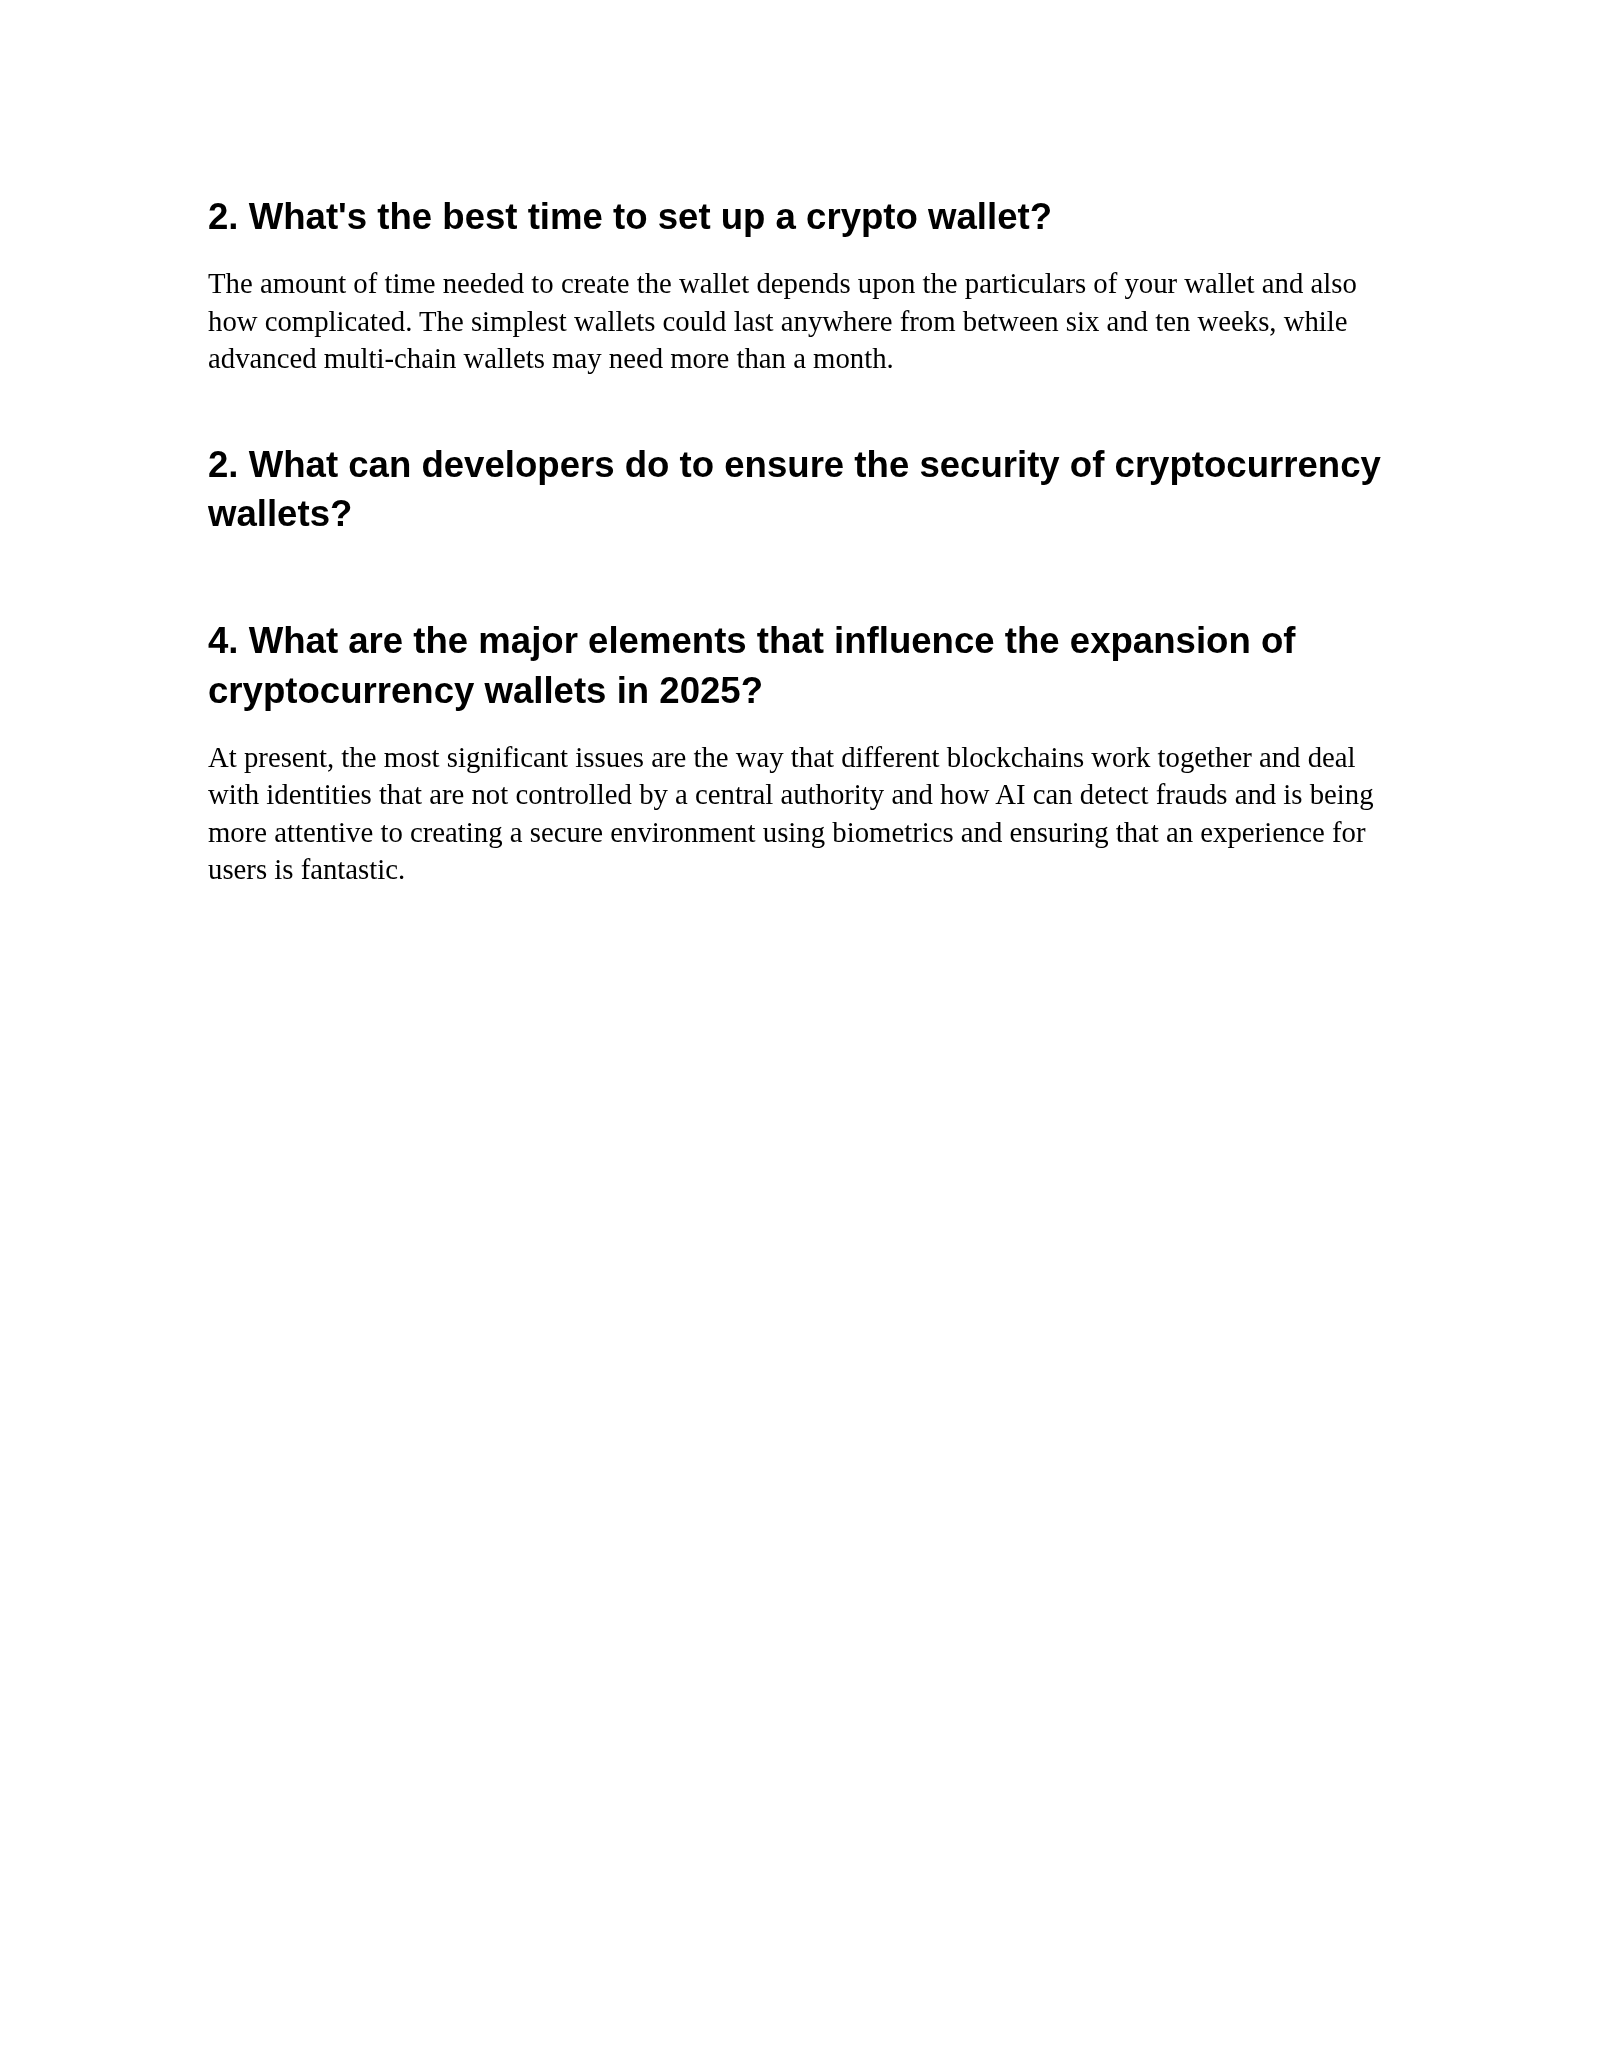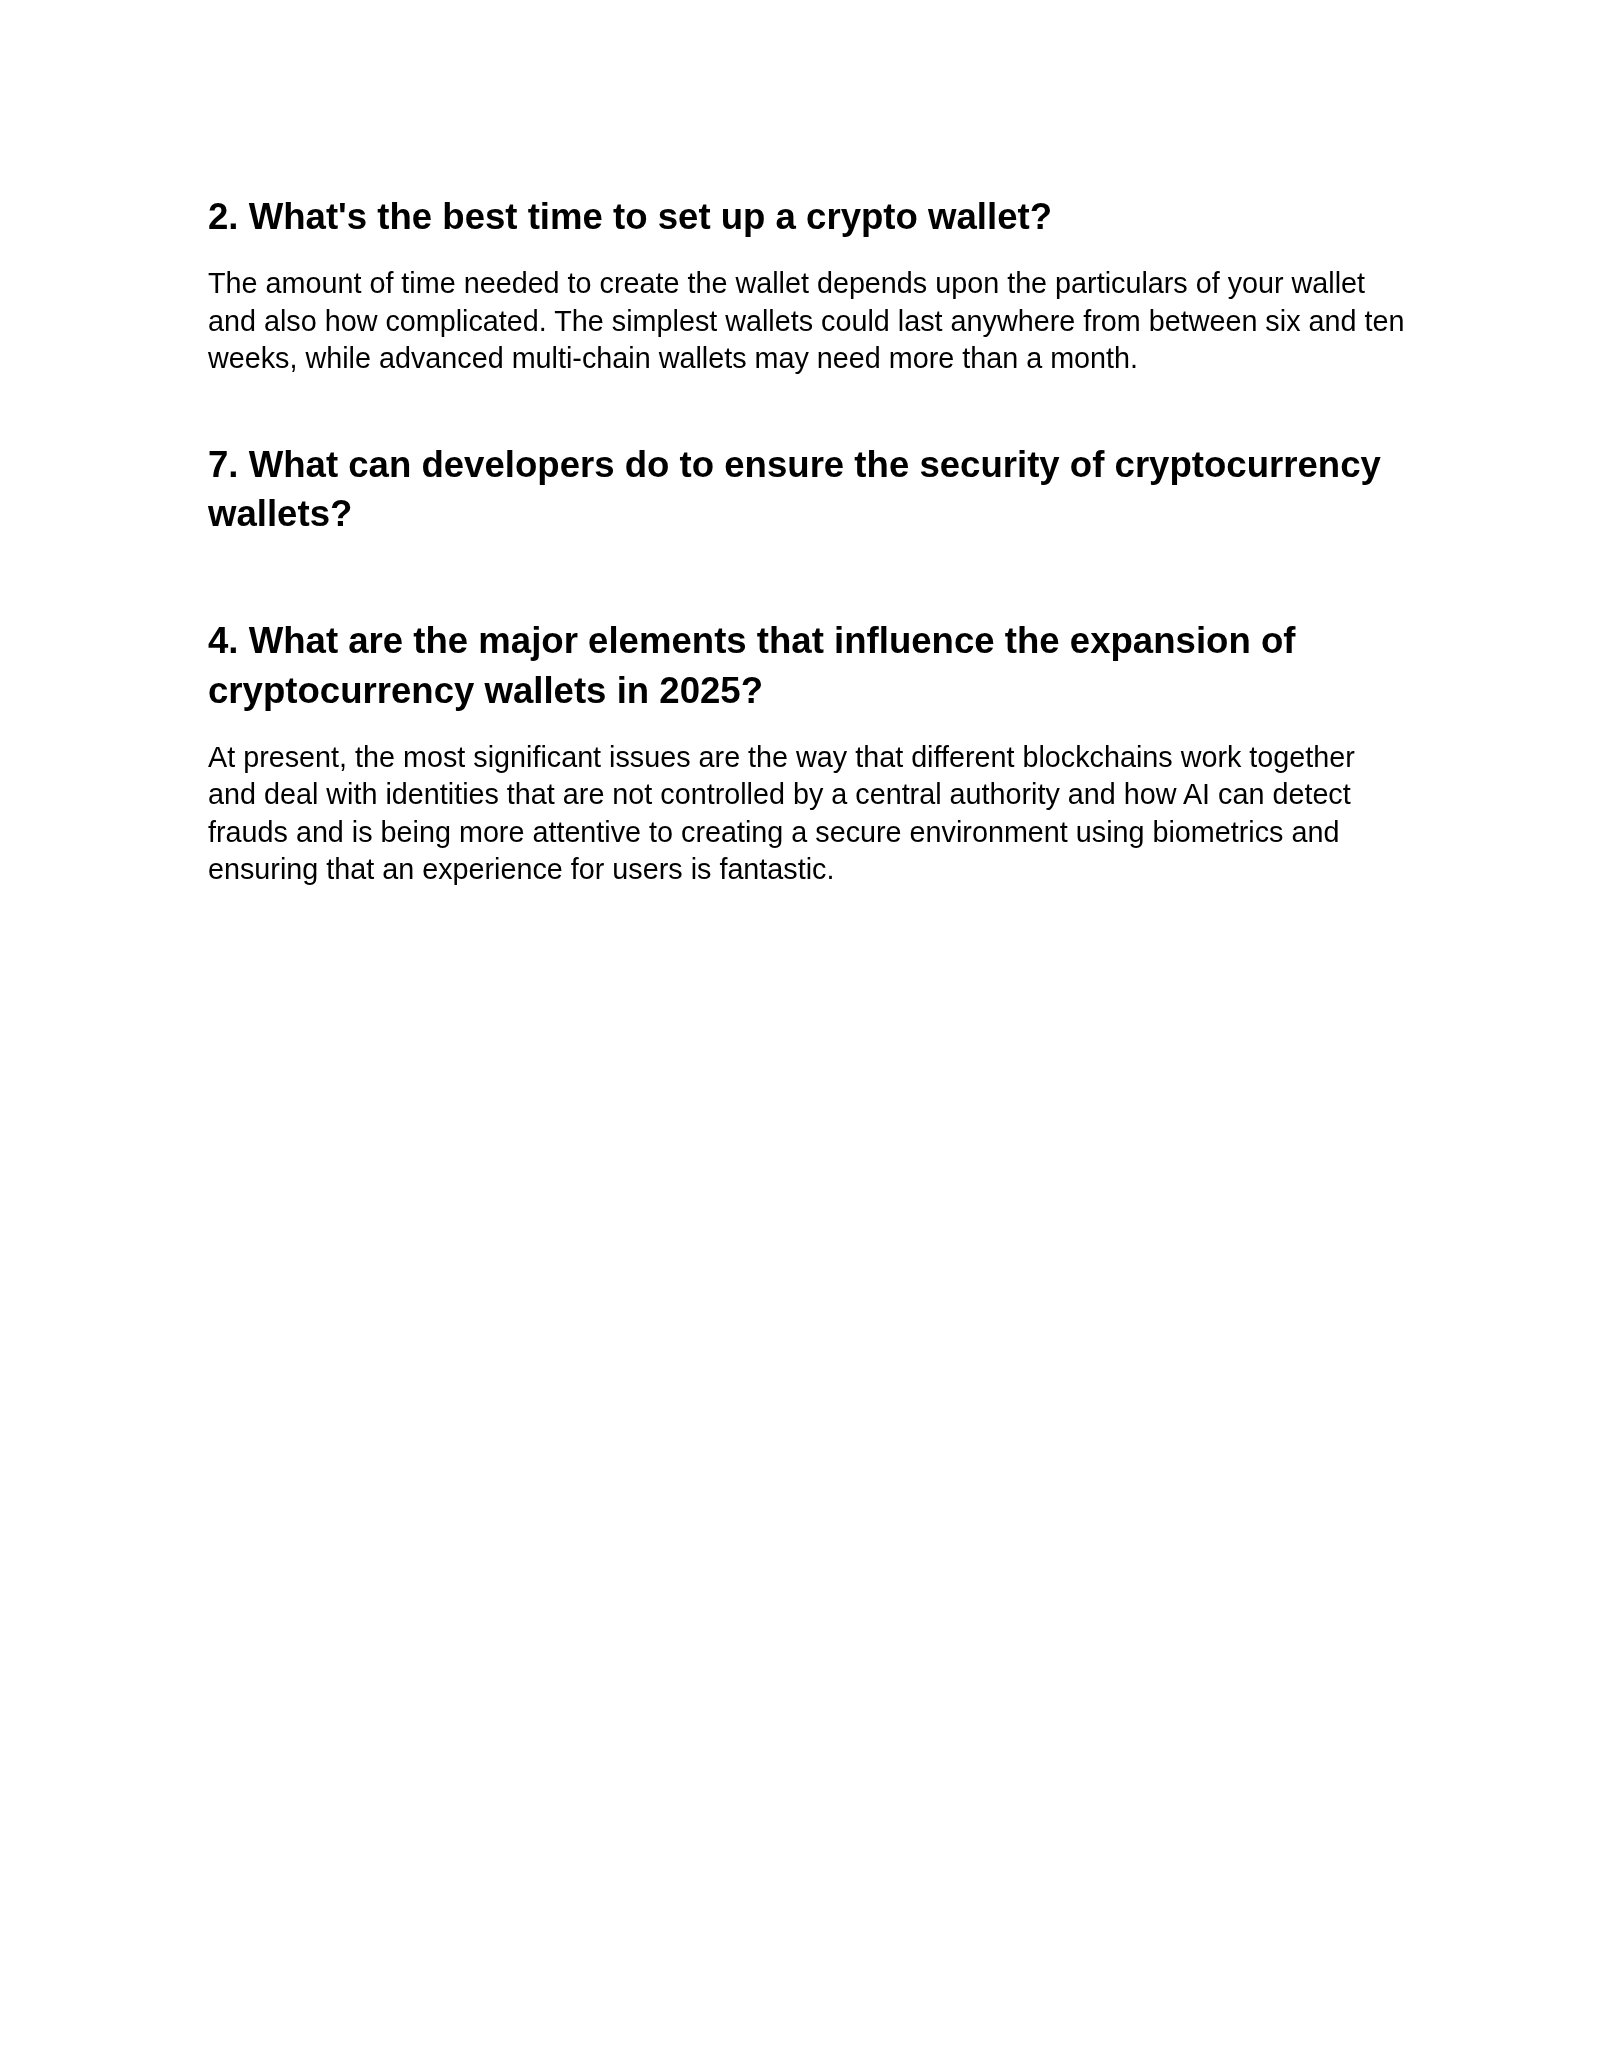--- a/index.html
+++ b/index.html
@@ -40,41 +40,41 @@
     color: #000000;
     margin: 46px 0 16px 0;
     letter-spacing: 0;
   }
 
   .faq-section:first-child .section-heading {
     margin-top: 0;
   }
 
   .section-paragraph {
-    font-family: Liberation Sans, sans-serif;
+    font-family: Liberation Serif, serif;
     font-weight: 400;
     font-size: 28.75px;
     line-height: 1.3;
     color: #000000;
     letter-spacing: 0;
   }
 </style>
 </head>
 <body>
 
 <div class="doc-page">
   <div class="doc-content">
 
     <section class="faq-section">
       <h2 class="section-heading">2. What's the best time to set up a crypto wallet?</h2>
       <p class="section-paragraph">The amount of time needed to create the wallet depends upon the particulars of your wallet and also how complicated. The simplest wallets could last anywhere from between six and ten weeks, while advanced multi-chain wallets may need more than a month.</p>
     </section>
 
     <section class="faq-section">
-      <h2 class="section-heading">7. What can developers do to ensure the security of cryptocurrency wallets?</h2>
+      <h2 class="section-heading">2. What can developers do to ensure the security of cryptocurrency wallets?</h2>
     </section>
 
     <section class="faq-section">
       <h2 class="section-heading">4. What are the major elements that influence the expansion of cryptocurrency wallets in 2025?</h2>
       <p class="section-paragraph">At present, the most significant issues are the way that different blockchains work together and deal with identities that are not controlled by a central authority and how AI can detect frauds and is being more attentive to creating a secure environment using biometrics and ensuring that an experience for users is fantastic.</p>
     </section>
 
   </div>
 </div>
 

